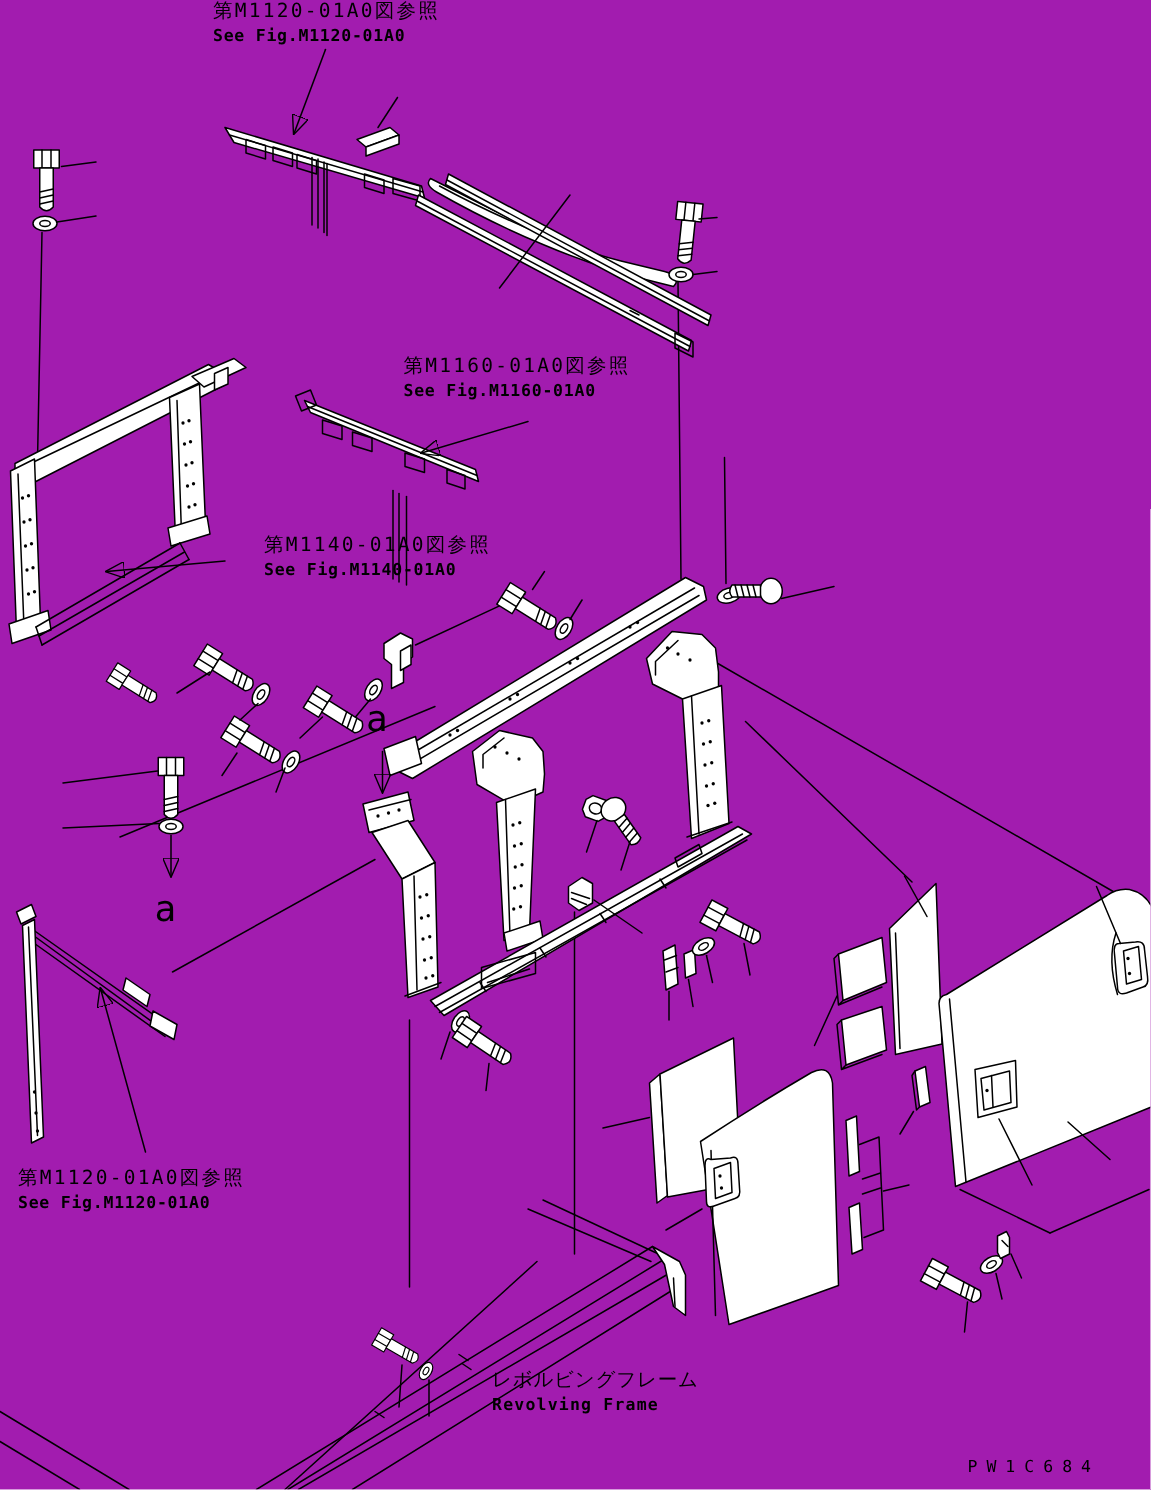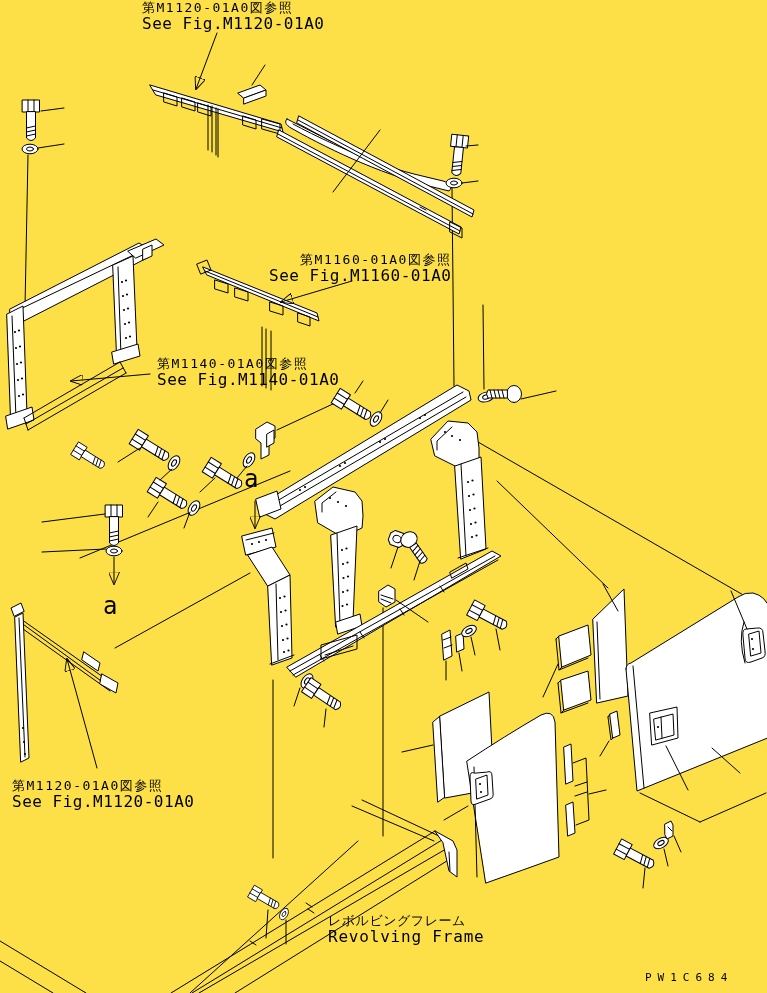--- a/index.html
+++ b/index.html
@@ -1,24 +1,24 @@
 <!DOCTYPE html>
 <html><head>
 <meta charset="utf-8">
 <style>
   html,body{margin:0;padding:0;background:#fff;}
-  .canvas{position:relative;width:767px;height:993px;background:#fde047;overflow:hidden;
+  .canvas{position:relative;width:767px;height:993px;background:#a21caf;overflow:hidden;
           font-family:"DejaVu Sans Mono",monospace;color:#000;}
   svg{position:absolute;left:0;top:0;}
   svg *{stroke:#000;stroke-width:1;fill:none;stroke-linecap:round;stroke-linejoin:round;}
   svg .f{fill:#ffffff;}
   svg .d{fill:#000;stroke:none;}
   .lbl{position:absolute;white-space:nowrap;line-height:16px;}
   .lbl .jp{font-size:13px;letter-spacing:1.5px;}
-  .lbl .en{font-size:16px;letter-spacing:0.5px;}
+  .lbl .en{font-size:11px;letter-spacing:0.5px;font-weight:bold;}
   .amark{position:absolute;font-size:24px;line-height:24px;}
   .code{position:absolute;font-size:11px;letter-spacing:6px;}
   .rev .jp{letter-spacing:0.5px;}
   .rev .en{letter-spacing:0.8px;}
 </style>
 </head>
 <body>
 
 <div class="canvas">
 
@@ -443,26 +443,26 @@
     <line x1="150" y1="374" x2="71" y2="381" marker-end="url(#ah)"></line>
     <line x1="97" y1="768" x2="67" y2="659" marker-end="url(#ah)"></line>
   </g>
 </svg>
 
 <div class="lbl" style="left:142px;top:0px;">
   <div class="jp">第M1120-01A0図参照</div>
   <div class="en">See Fig.M1120-01A0</div>
 </div>
 
-<div class="lbl" style="left:269px;top:252px;text-align:right;">
+<div class="lbl" style="left:269px;top:237px;">
   <div class="jp">第M1160-01A0図参照</div>
   <div class="en">See Fig.M1160-01A0</div>
 </div>
 
-<div class="lbl" style="left:157px;top:356px;">
+<div class="lbl" style="left:176px;top:356px;">
   <div class="jp">第M1140-01A0図参照</div>
   <div class="en">See Fig.M1140-01A0</div>
 </div>
 
 <div class="lbl" style="left:12px;top:778px;">
   <div class="jp">第M1120-01A0図参照</div>
   <div class="en">See Fig.M1120-01A0</div>
 </div>
 
 <div class="lbl rev" style="left:328px;top:913px;">

